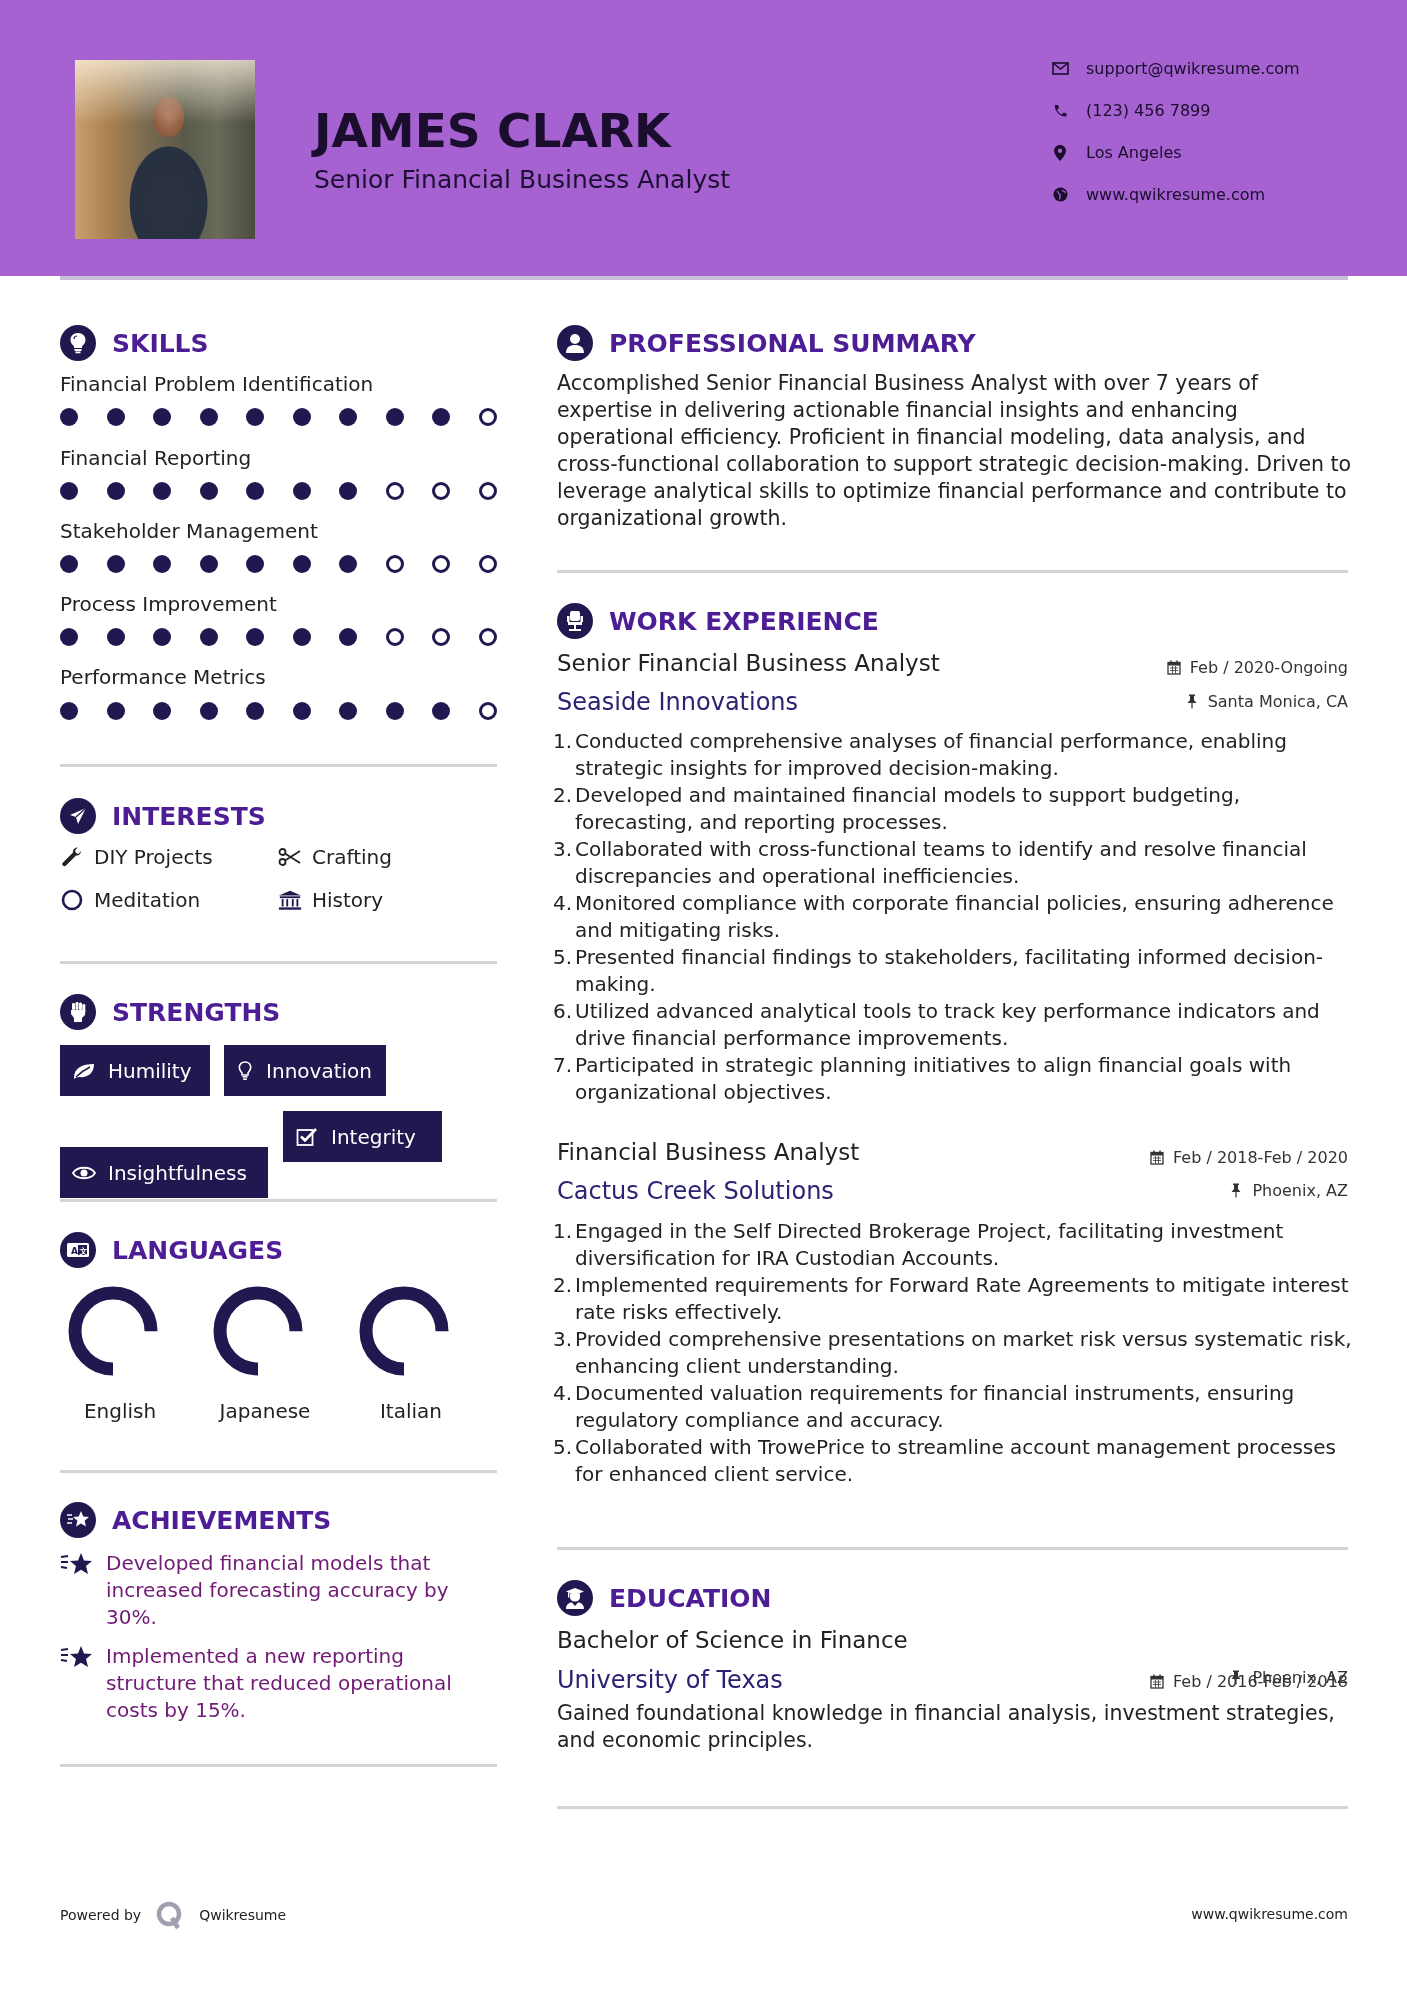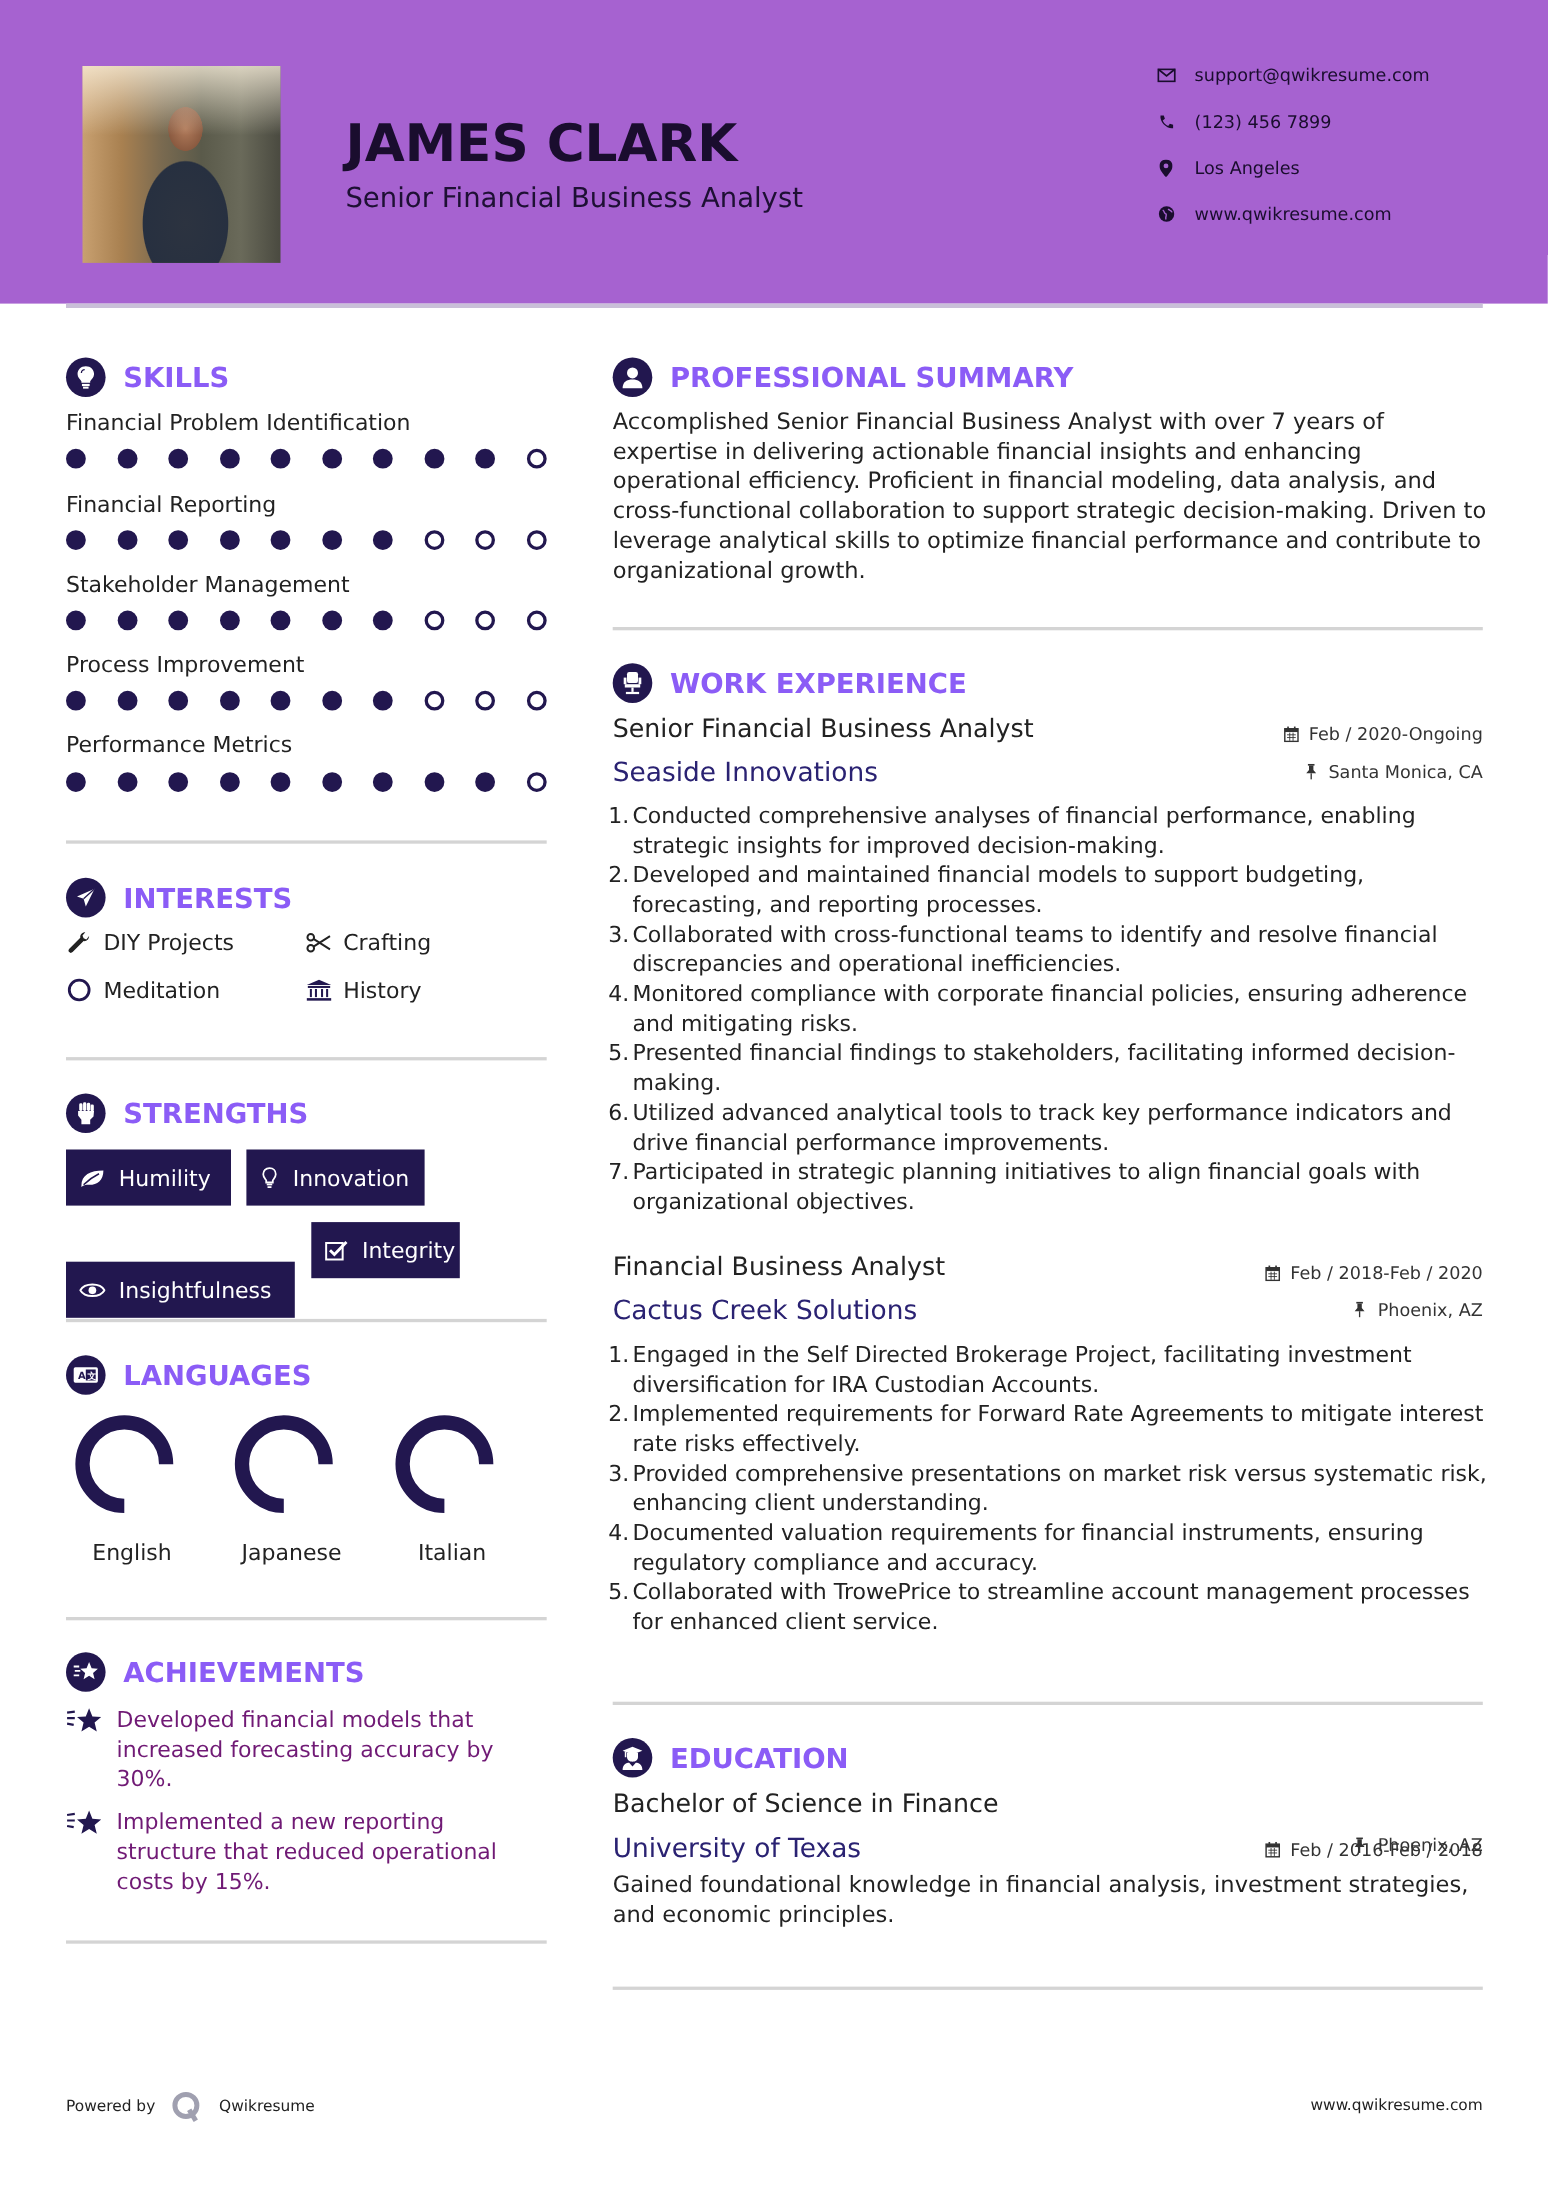--- a/index.html
+++ b/index.html
@@ -18,21 +18,21 @@
     background: linear-gradient(180deg, rgba(255,245,225,0.75), rgba(255,245,225,0)); }
   .name { position: absolute; left: 314px; top: 103px; font-family: "DejaVu Sans", sans-serif; font-weight: bold;
     font-size: 47px; color: #1a0d2e; letter-spacing: 0px; }
   .title { position: absolute; left: 314px; top: 165px; font-size: 25px; color: #1e1034; }
 
   .contact { position: absolute; left: 1050px; width: 320px; font-size: 16px; color: #1a0d2e; display: flex; align-items: center; }
   .contact .ci { width: 20px; height: 18px; margin-right: 16px; display: flex; align-items: center; justify-content: center; }
 
   .section-head { position: absolute; display: flex; align-items: center; }
   .sec-icon { width: 36px; height: 36px; border-radius: 50%; background: #22174F; display: flex; align-items: center; justify-content: center; margin-right: 16px; }
-  .sec-title { font-weight: bold; font-size: 25px; color: #8b5cf6; letter-spacing: 0px; }
+  .sec-title { font-weight: bold; font-size: 25px; color: #4c1d95; letter-spacing: 0px; }
 
   .divider { position: absolute; height: 3px; background: #d4d4d4; }
 
   .skill-label { position: absolute; left: 60px; font-size: 20px; color: #222; }
   .dots { position: absolute; left: 60px; display: flex; }
   .dot { width: 18px; height: 18px; border-radius: 50%; margin-right: 28.5px; }
   .dot.full { background: #22174F; }
   .dot.empty { border: 3px solid #22174F; background: #fff; }
 
   .interest { position: absolute; display: flex; align-items: center; font-size: 20px; color: #222; }
@@ -285,21 +285,21 @@
 </div>
 <div class="chip" style="left:60px; top:1111px; width:208px;margin-top:36px;">
   <span class="chi">
     <svg width="24" height="16" viewBox="0 0 24 16">
         <path d="M1 8 C5 1 19 1 23 8 C19 15 5 15 1 8 Z" fill="none" stroke="#fff" stroke-width="1.8"></path>
         <circle cx="12" cy="8" r="3.5" fill="#fff"></circle>
       </svg>
   </span>
   <span>Insightfulness</span>
 </div>
-<div class="chip" style="left:283px; top:1111px; width:135px;">
+<div class="chip" style="left:283px; top:1111px; width:159px;">
   <span class="chi">
     <svg width="22" height="20" viewBox="0 0 22 20">
         <rect x="1.5" y="3" width="15" height="15" fill="none" stroke="#fff" stroke-width="1.8"></rect>
         <path d="M5 9.5 L9 13.5 L20 2" stroke="#fff" stroke-width="2.6" fill="none"></path>
       </svg>
   </span>
   <span>Integrity</span>
 </div>
 
 <div class="divider" style="left:60px; top:1199px; width:437px;"></div>

